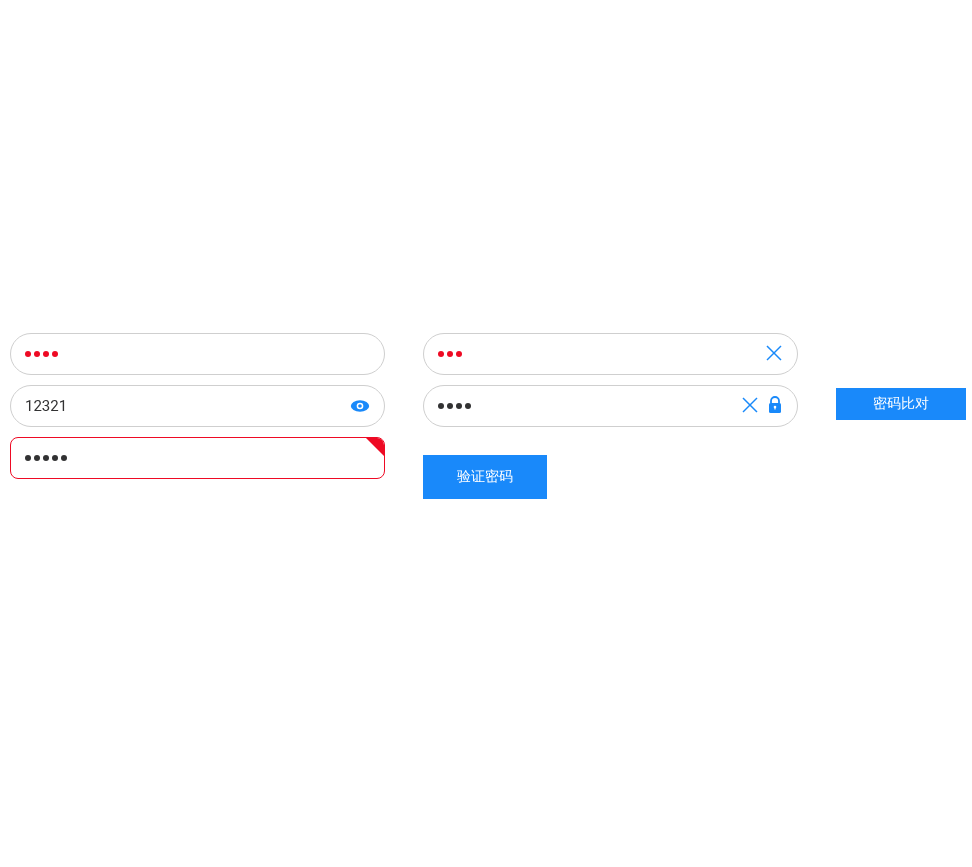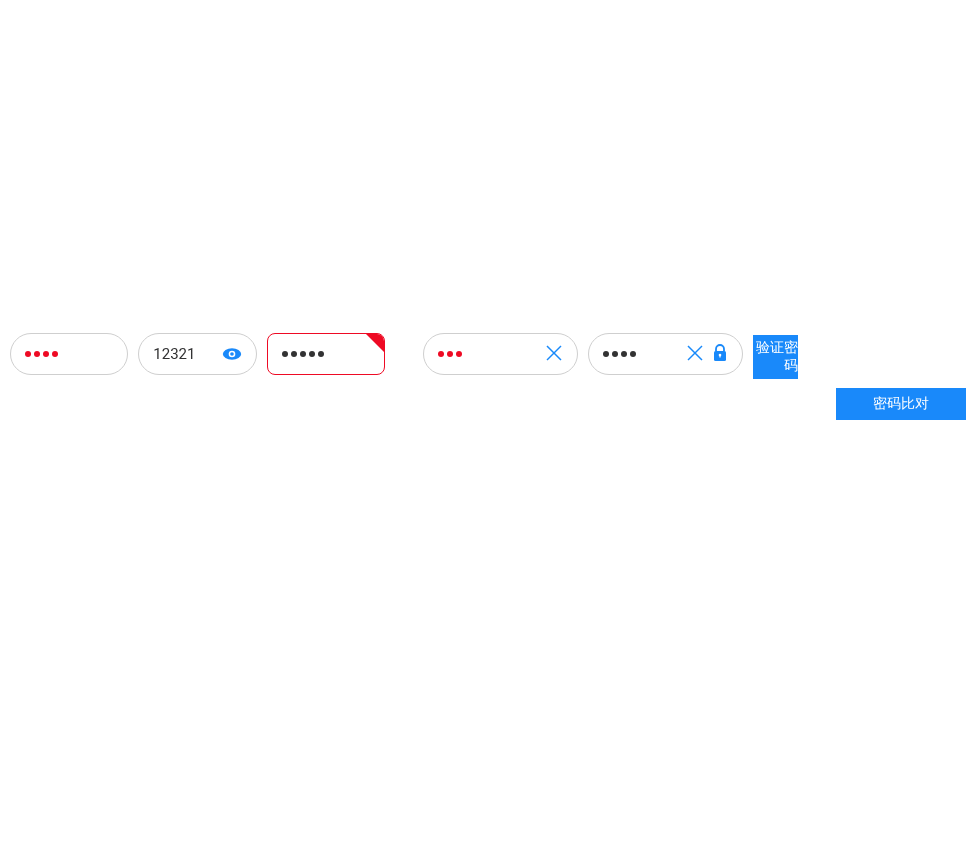--- a/index.html
+++ b/index.html
@@ -15,21 +15,21 @@
       font-size: 14px;
     }
     .container {
       display: flex;
       gap: 38px;
       align-items: flex-start;
     }
     .left-col, .right-col {
       width: 375px;
       display: flex;
-      flex-direction: row;
+      flex-direction: column;
       gap: 10px;
     }
     .input-field {
       position: relative;
       width: 100%;
       height: 42px;
       border: 1px solid #cfcfcf;
       border-radius: 21px;
       display: flex;
       align-items: center;
@@ -97,21 +97,21 @@
       border: none;
       font-size: 14px;
       cursor: pointer;
       display: flex;
       align-items: center;
       justify-content: center;
     }
     .btn-verify {
       width: 124px;
       height: 44px;
-      margin-top: 2px;
+      margin-top: 18px;
       text-align: right;
     }
     .btn-compare {
       width: 130px;
       height: 32px;
       margin-top: 55px;
     }
   </style>
 </head>
 <body>

